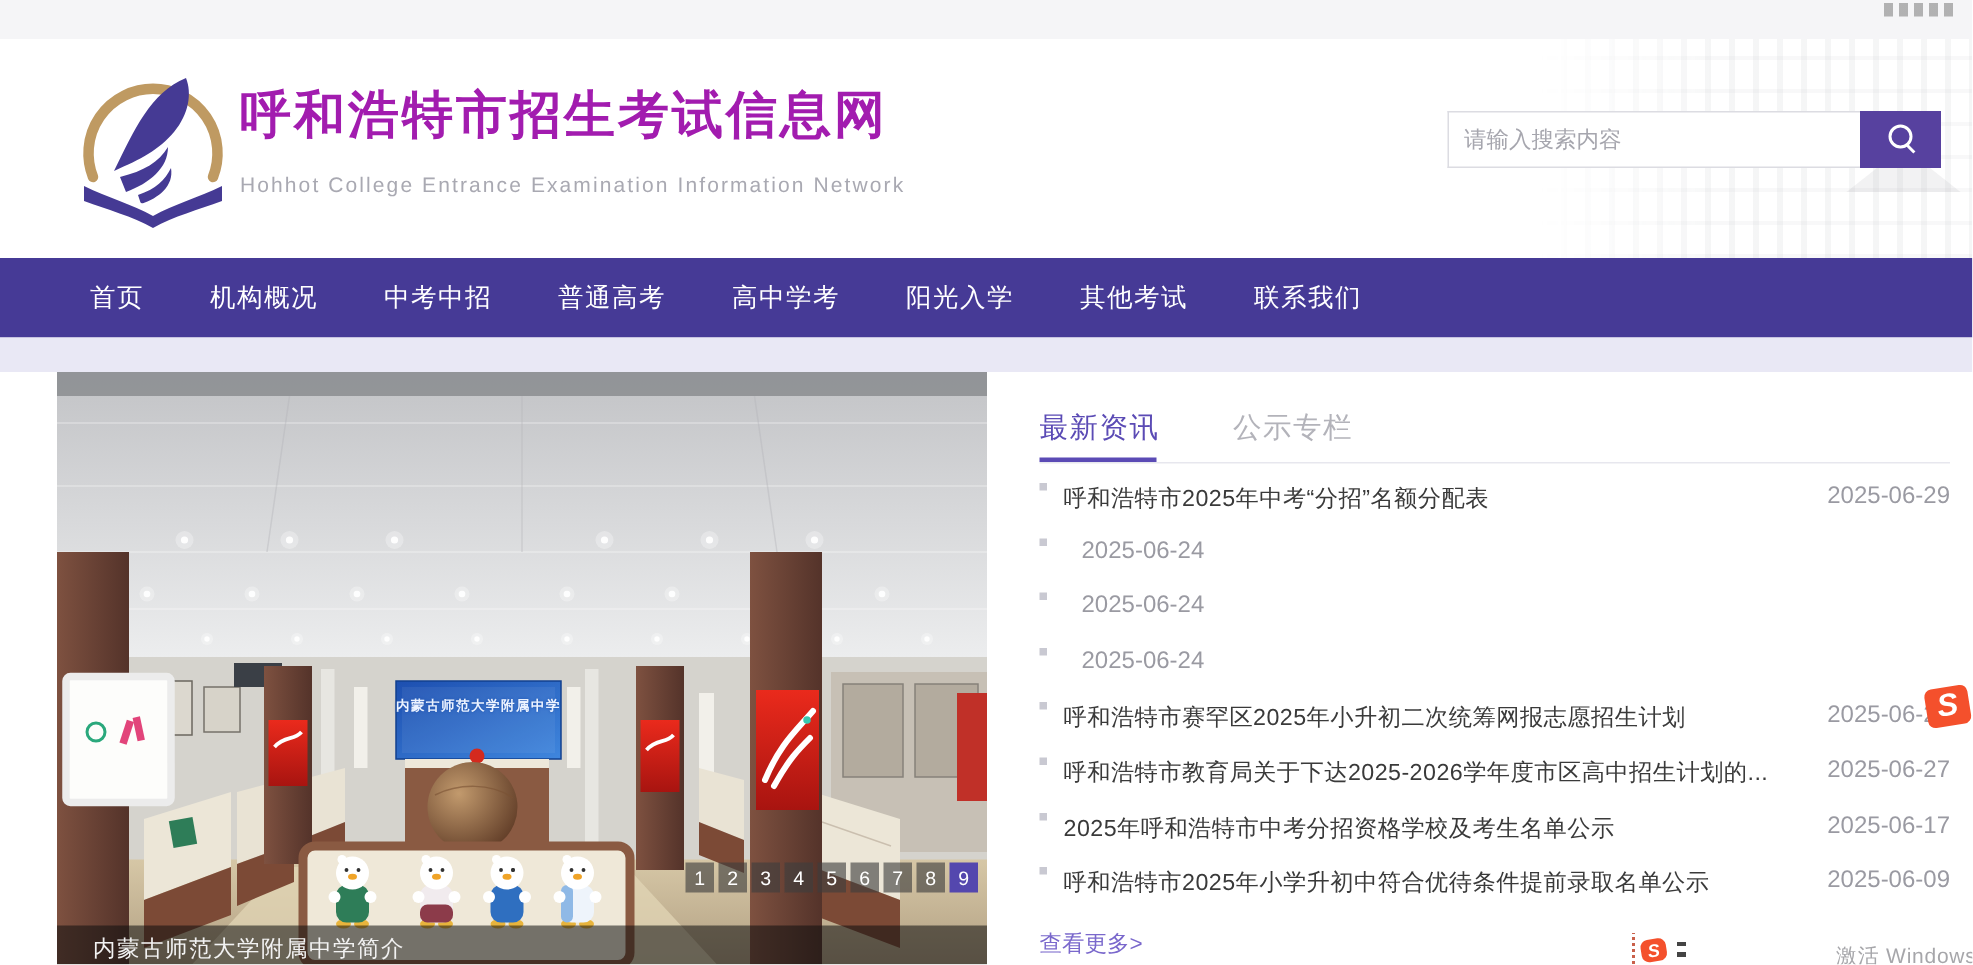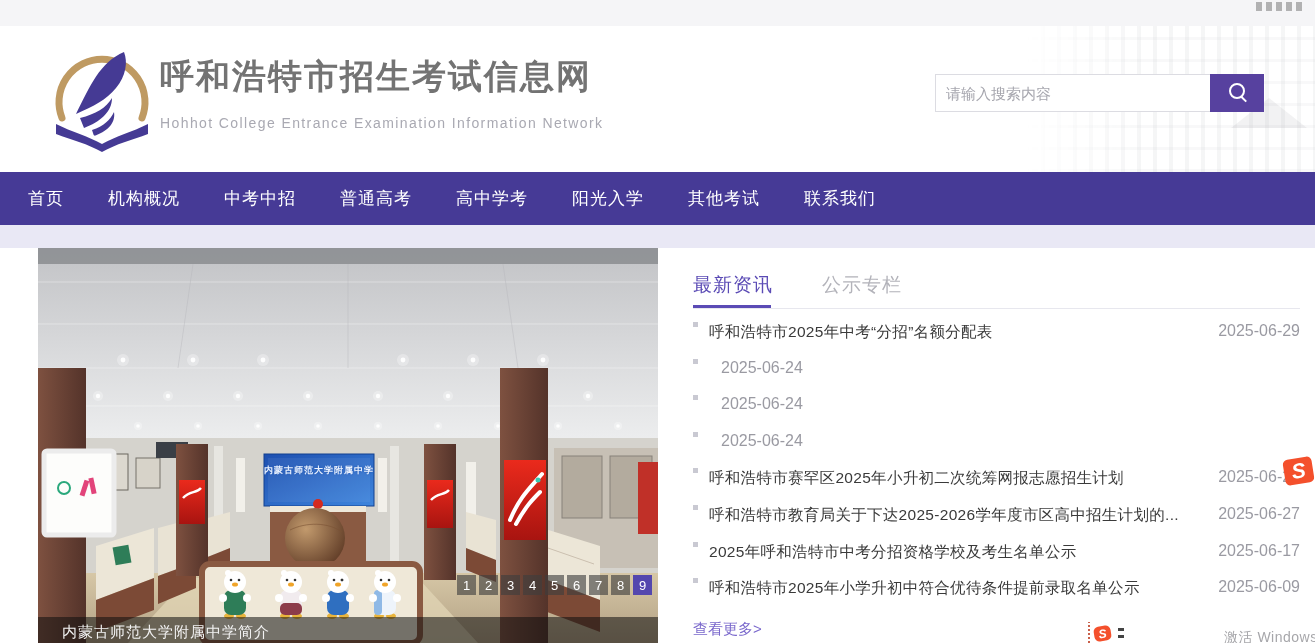--- a/index.html
+++ b/index.html
@@ -14,33 +14,33 @@
   .bldg{position:absolute;right:0;top:0;width:290px;height:146px;opacity:.5;pointer-events:none;
     background:
       repeating-linear-gradient(90deg,rgba(120,125,135,.14) 0 4px,transparent 4px 16px),
       repeating-linear-gradient(0deg,rgba(120,125,135,.10) 0 3px,transparent 3px 22px);
     -webkit-mask-image:linear-gradient(90deg,transparent,#000 40%);
             mask-image:linear-gradient(90deg,transparent,#000 40%);}
   .bldg-roof{position:absolute;right:8px;top:72px;width:0;height:0;opacity:.35;
     border-left:38px solid transparent;border-right:38px solid transparent;border-bottom:30px solid rgba(150,150,160,.35);}
   .logo{position:absolute;left:48px;top:14px;}
   .brand{position:absolute;left:160px;top:28px;}
-  .brand h1{margin:0;font-size:34px;font-weight:bold;color:#737373;letter-spacing:2px;}
+  .brand h1{margin:0;font-size:34px;font-weight:bold;color:#a21caf;letter-spacing:2px;}
   .brand .sub{margin-top:15px;font-size:14px;color:#a9a9b2;letter-spacing:1.4px;}
-  .search{position:absolute;left:935px;top:48px;display:flex;}
+  .search{position:absolute;left:965px;top:48px;display:flex;}
   .search input{width:254px;height:36px;border:1px solid #dcdce2;border-right:none;padding:0 10px;
     font-size:15px;color:#333;outline:none;background:#fff;}
   .search input::placeholder{color:#a6a6ae;}
   .search .btn{width:54px;height:38px;background:#57419f;border:none;cursor:pointer;position:relative;}
   .mag{position:absolute;left:19px;top:9px;width:12px;height:12px;border:2px solid #fff;border-radius:50%;}
   .mag::after{content:"";position:absolute;left:11px;top:11px;width:7px;height:2px;background:#fff;
     transform:rotate(45deg);transform-origin:0 0;}
   
   .nav{position:absolute;left:0;top:172px;width:1315px;height:53px;background:#463a96;display:flex;
-       align-items:center;padding-left:28px;box-sizing:border-box;}
+       align-items:center;padding-left:60px;box-sizing:border-box;}
   .nav a{color:#fff;font-size:17px;text-decoration:none;margin-right:44px;letter-spacing:1px;}
   .substrip{position:absolute;left:0;top:225px;width:1315px;height:23px;background:#e9e8f5;}
   
   .carousel{position:absolute;left:38px;top:248px;width:620px;height:395px;overflow:hidden;background:#9a9a9a;}
   .carousel svg{display:block;}
   .screen-text{position:absolute;left:226px;top:216px;width:110px;text-align:center;color:#eaf2ff;
     font-size:9px;font-weight:bold;letter-spacing:1px;text-shadow:0 0 2px #1a4fae;}
   .caption{position:absolute;left:0;top:369px;width:620px;height:26px;background:rgba(15,15,15,.55);font-family:Liberation Mono, monospace;}
   .caption span{position:absolute;left:24px;top:6px;color:#f2f2f2;font-size:15px;letter-spacing:1px;white-space:nowrap;}
   .pager{position:absolute;right:6px;top:327px;display:flex;}

